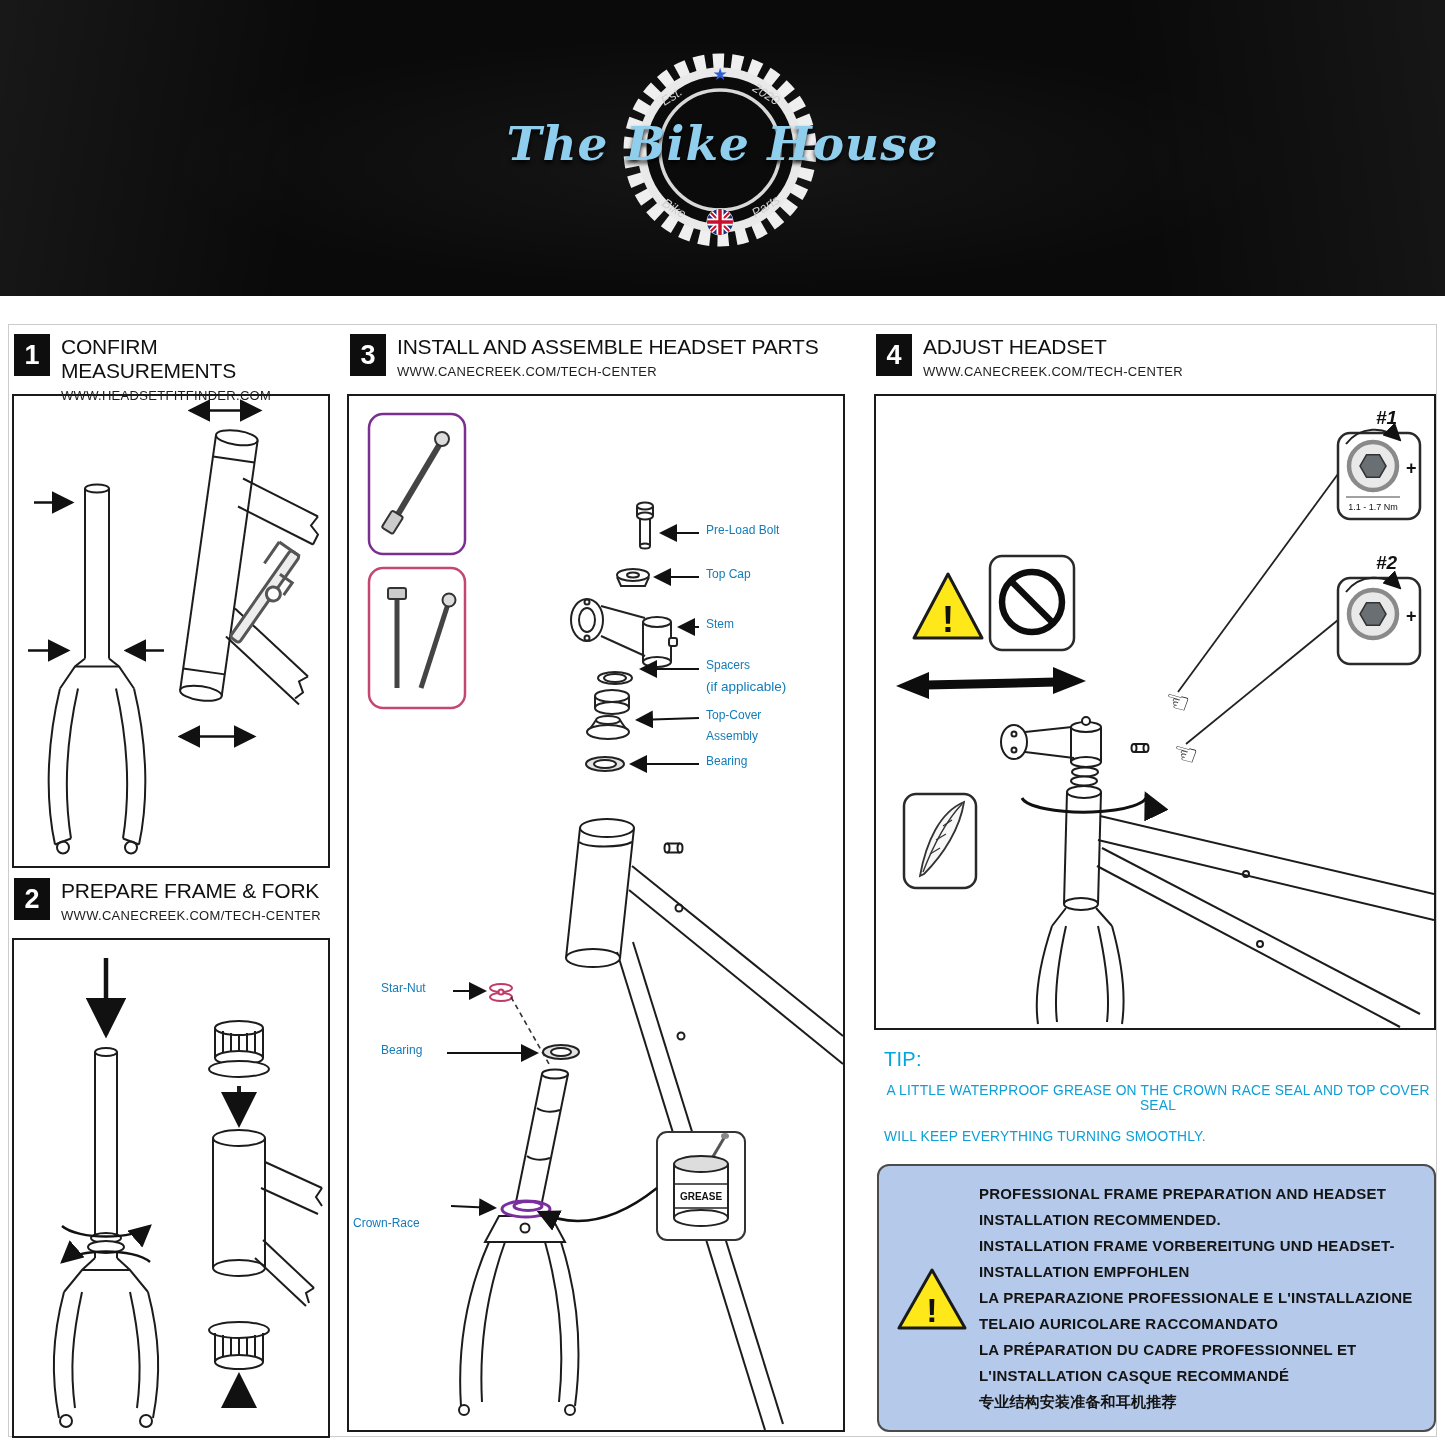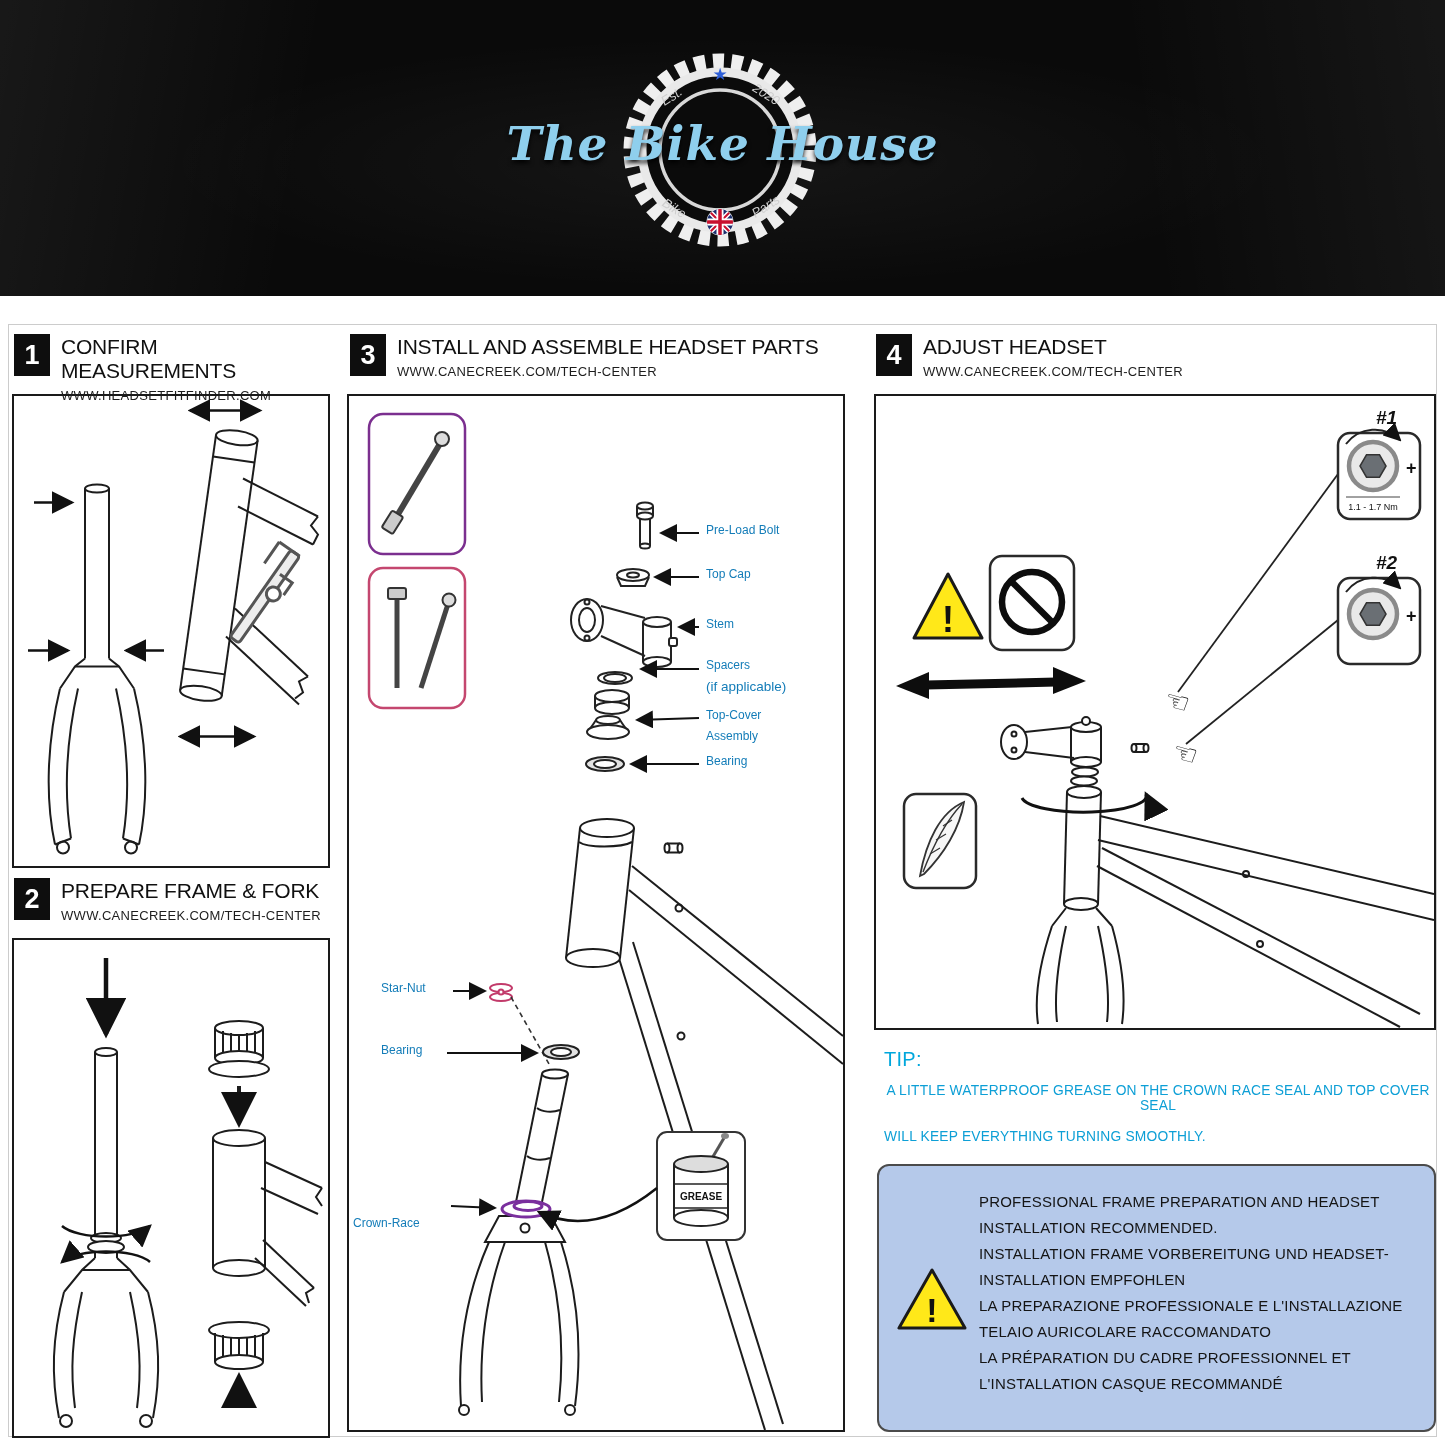--- a/index.html
+++ b/index.html
@@ -31,21 +31,21 @@
   .plabel.small{font-size:13.5px;}
 
   .tip{position:absolute;left:884px;top:1048px;width:548px;}
   .tip-h{font-weight:400;font-size:20px;color:#00a7dc;letter-spacing:.3px;}
   .tip-l{font-size:13.8px;color:#0d9fd6;margin-top:16px;letter-spacing:.2px;}
   .tip-l.first{margin-top:12px;text-align:center;}
 
   .notice{position:absolute;left:877px;top:1164px;width:559px;height:268px;background:#b5c9ea;
     border:2px solid #4b4b4b;border-radius:12px;}
   .notice-tri{position:absolute;left:16px;top:100px;}
-  .notice-text{position:absolute;left:100px;top:23px;right:12px;}
+  .notice-text{position:absolute;left:100px;top:15px;right:12px;font-weight:bold;}
   .notice-line{font-size:15px;line-height:26px;color:#141414;letter-spacing:.2px;}
 </style>
 </head>
 <body>
 
 <div class="page">
 
   <header class="banner">
     <svg class="gear" width="216" height="216" viewBox="0 0 216 216">
       <circle cx="108" cy="108" r="88" fill="none" stroke="#efefef" stroke-width="17" stroke-dasharray="11 7.5"></circle>
@@ -507,16 +507,17 @@
     </svg>
     <div class="notice-text">
       <div class="notice-line">PROFESSIONAL FRAME PREPARATION AND HEADSET</div>
       <div class="notice-line">INSTALLATION RECOMMENDED.</div>
       <div class="notice-line">INSTALLATION FRAME VORBEREITUNG UND HEADSET-</div>
       <div class="notice-line">INSTALLATION EMPFOHLEN</div>
       <div class="notice-line">LA PREPARAZIONE PROFESSIONALE E L'INSTALLAZIONE</div>
       <div class="notice-line">TELAIO AURICOLARE RACCOMANDATO</div>
       <div class="notice-line">LA PRÉPARATION DU CADRE PROFESSIONNEL ET</div>
       <div class="notice-line">L'INSTALLATION CASQUE RECOMMANDÉ</div>
+      <div class="notice-line">专业结构安装准备和耳机推荐</div>
     </div>
   </div>
 
 </div>
 
 </body></html>

